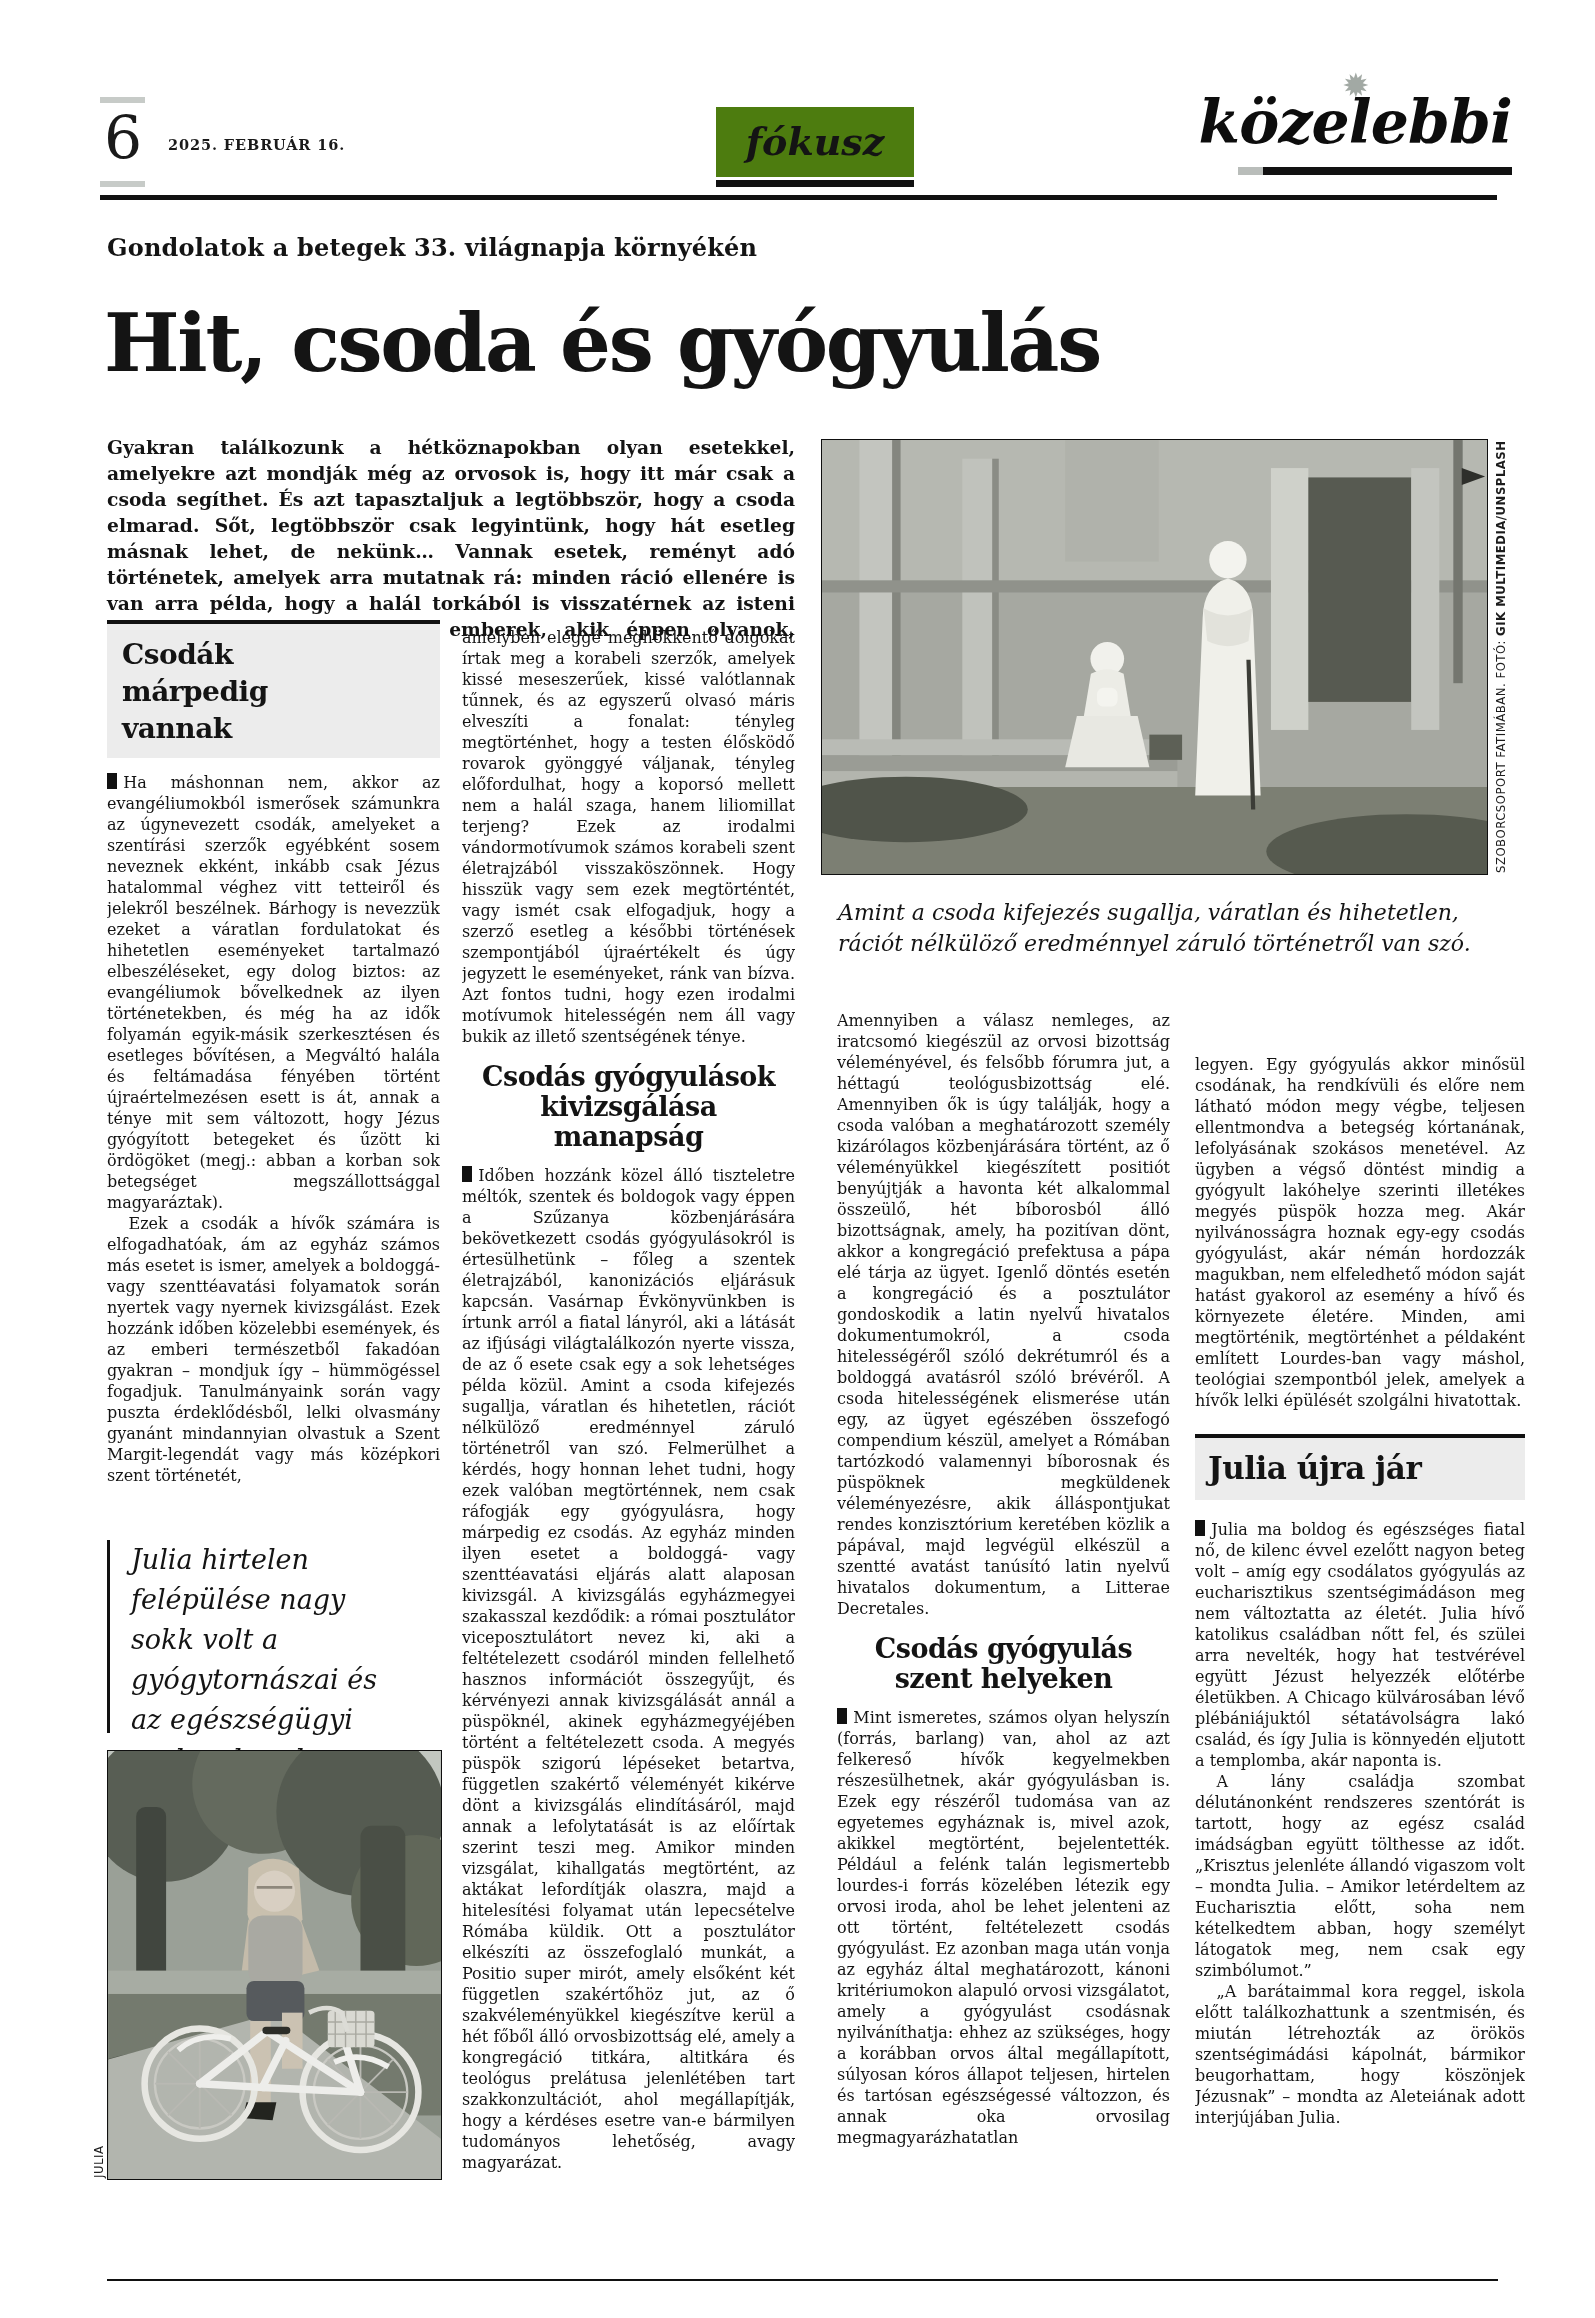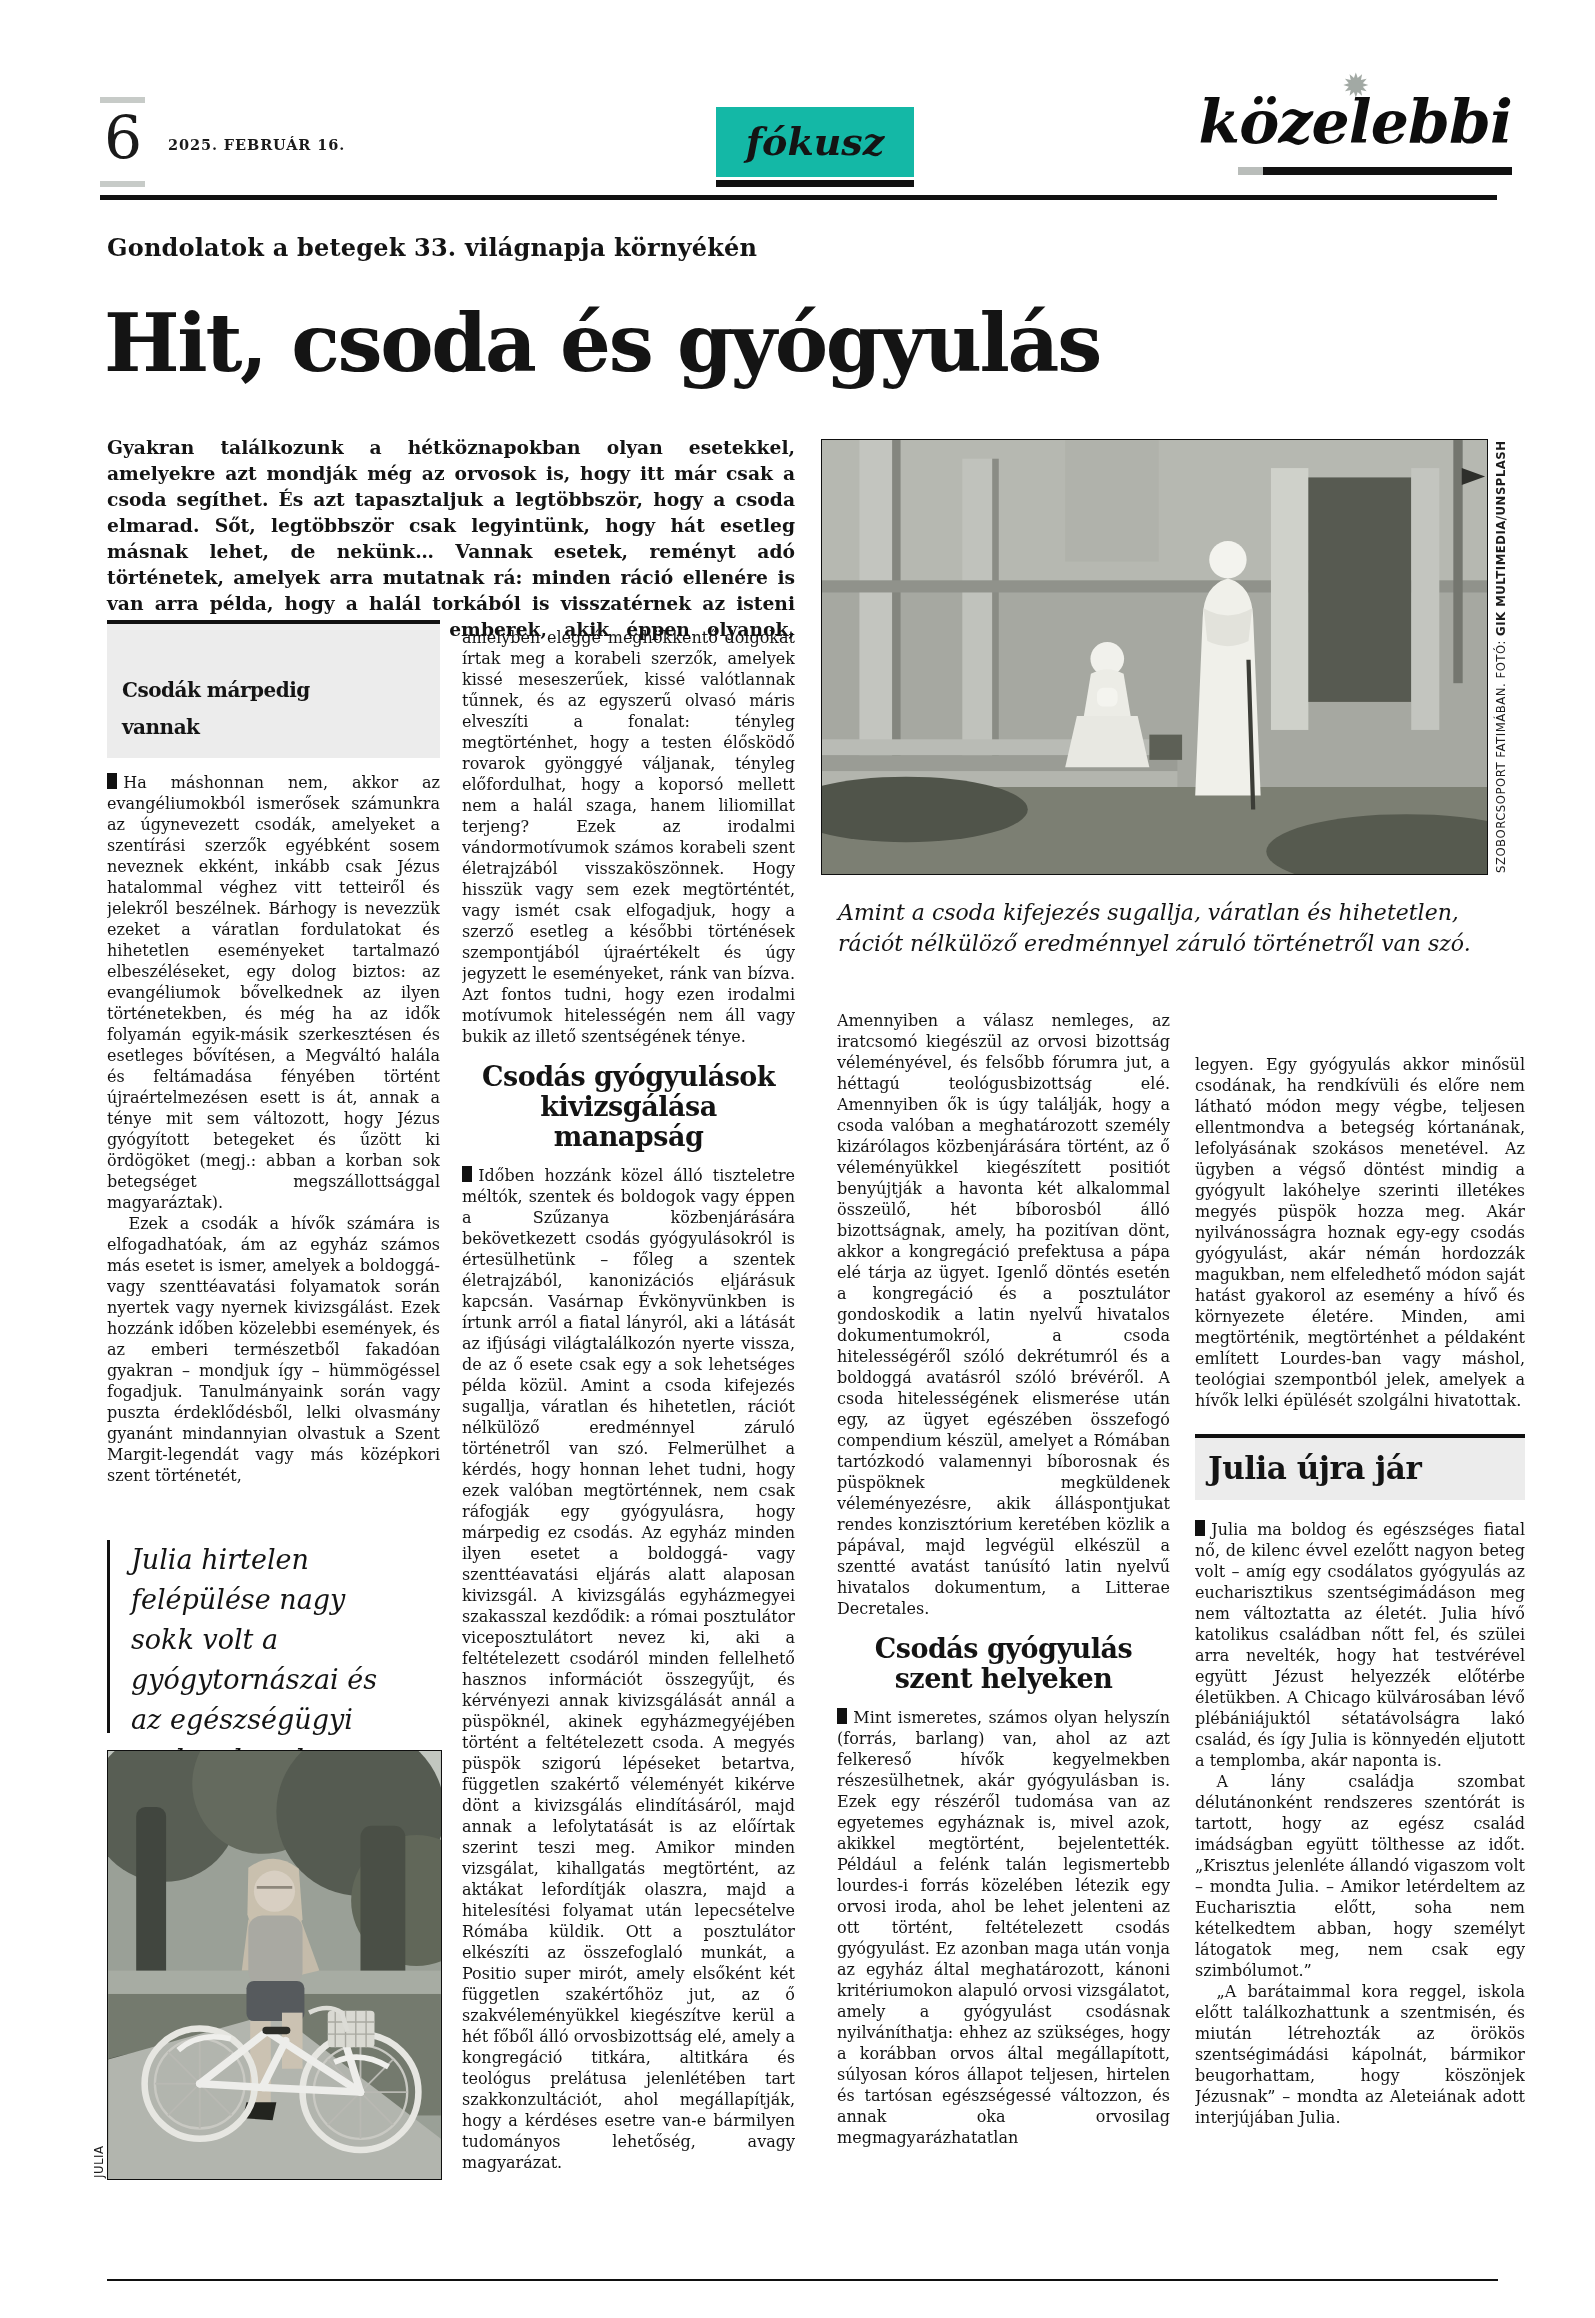--- a/index.html
+++ b/index.html
@@ -4,21 +4,21 @@
 <style>
   html,body{margin:0;padding:0;background:#ffffff;}
   .page{position:relative;width:1595px;height:2319px;background:#ffffff;overflow:hidden;
         font-family:"DejaVu Serif",serif;color:#141414;}
   .abs{position:absolute;}
 
   
   .pagenum{font-size:60px;font-weight:400;line-height:1;color:#1a1a1a;}
   .graybar{background:#c7cbc8;}
   .date{font-size:14.5px;font-weight:700;letter-spacing:0.9px;color:#1a1a1a;}
-  .fokusz-box{background:#14b8a6;text-align:center;}
+  .fokusz-box{background:#4d7c0f;text-align:center;}
   .fokusz{font-style:italic;font-weight:700;font-size:38px;line-height:70px;}
   .fokusz-rule{background:#111;}
   .masthead{font-size:60px;font-weight:700;font-style:italic;letter-spacing:-0.9px;color:#0d0d0d;}
   .masthead-rule{background:#111;}
   .masthead-rule-gray{background:#b9bdba;}
   .star{color:#a2a9a4;font-size:33px;line-height:1;}
   .top-rule{background:#111;}
 
   
   .kicker{font-size:24px;font-weight:700;letter-spacing:0.2px;}
@@ -33,21 +33,21 @@
 
   
   .col{font-size:16px;line-height:21px;text-align:justify;overflow:hidden;}
   .col p{margin:0;}
   .col p.ind{text-indent:21.5px;}
   .pmark{display:inline-block;width:9.8px;height:16px;background:#111;margin-right:6.5px;vertical-align:-1.4px;}
   .subhead{font-weight:700;font-size:27px;line-height:30px;text-align:center;margin:15px 0 13px 0;letter-spacing:-0.5px;}
   .boxhead{background:#ececec;border-top:4.2px solid #111;font-weight:700;font-size:31px;
            line-height:35px;padding:13px 9.3px 14px 13px;letter-spacing:-0.5px;text-align:left;}
   .s1box{background:#ececec;border-top:4.2px solid #111;}
-  .s1title{font-weight:700;font-size:20px;line-height:37px;padding:12px 0 0 15px;letter-spacing:-0.5px;margin-top:36px;}
+  .s1title{font-weight:700;font-size:28px;line-height:37px;padding:12px 0 0 15px;letter-spacing:-0.5px;}
 
   
   .photoquote{font-style:italic;font-size:22px;line-height:31px;text-align:left;}
   .pullquote{border-left:3.3px solid #111;padding-left:21px;font-style:italic;
              font-size:27px;line-height:40px;}
   .footer-rule{background:#111;}
 </style>
 </head>
 <body>
 

